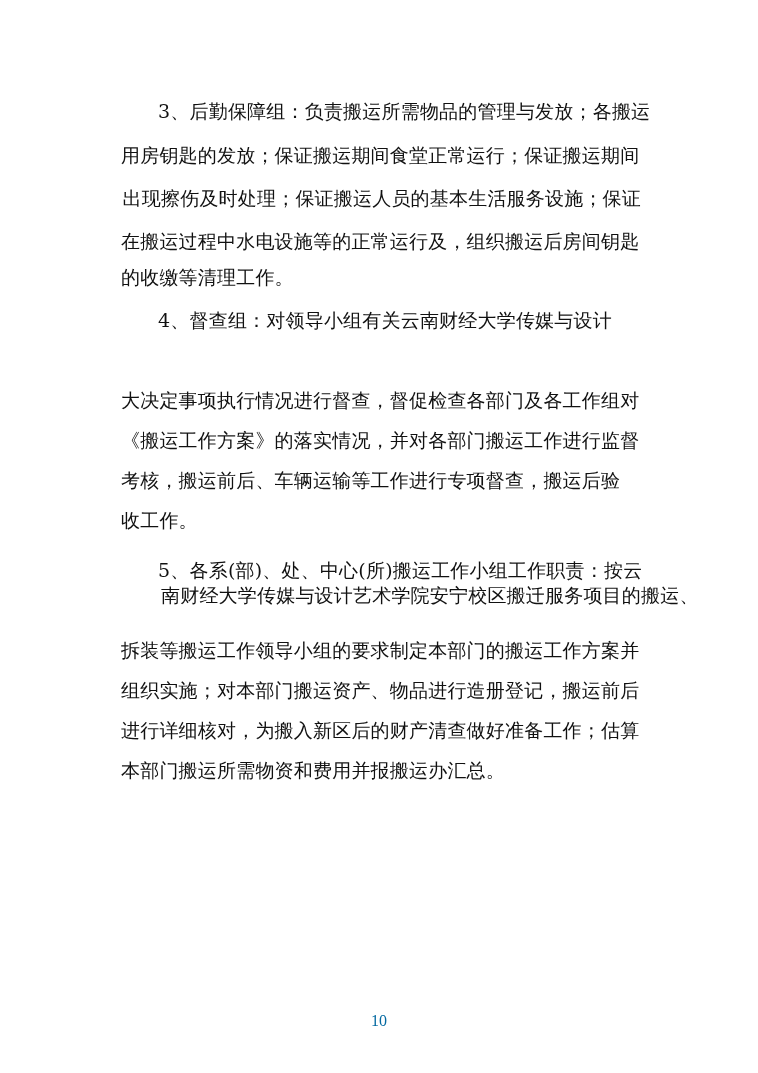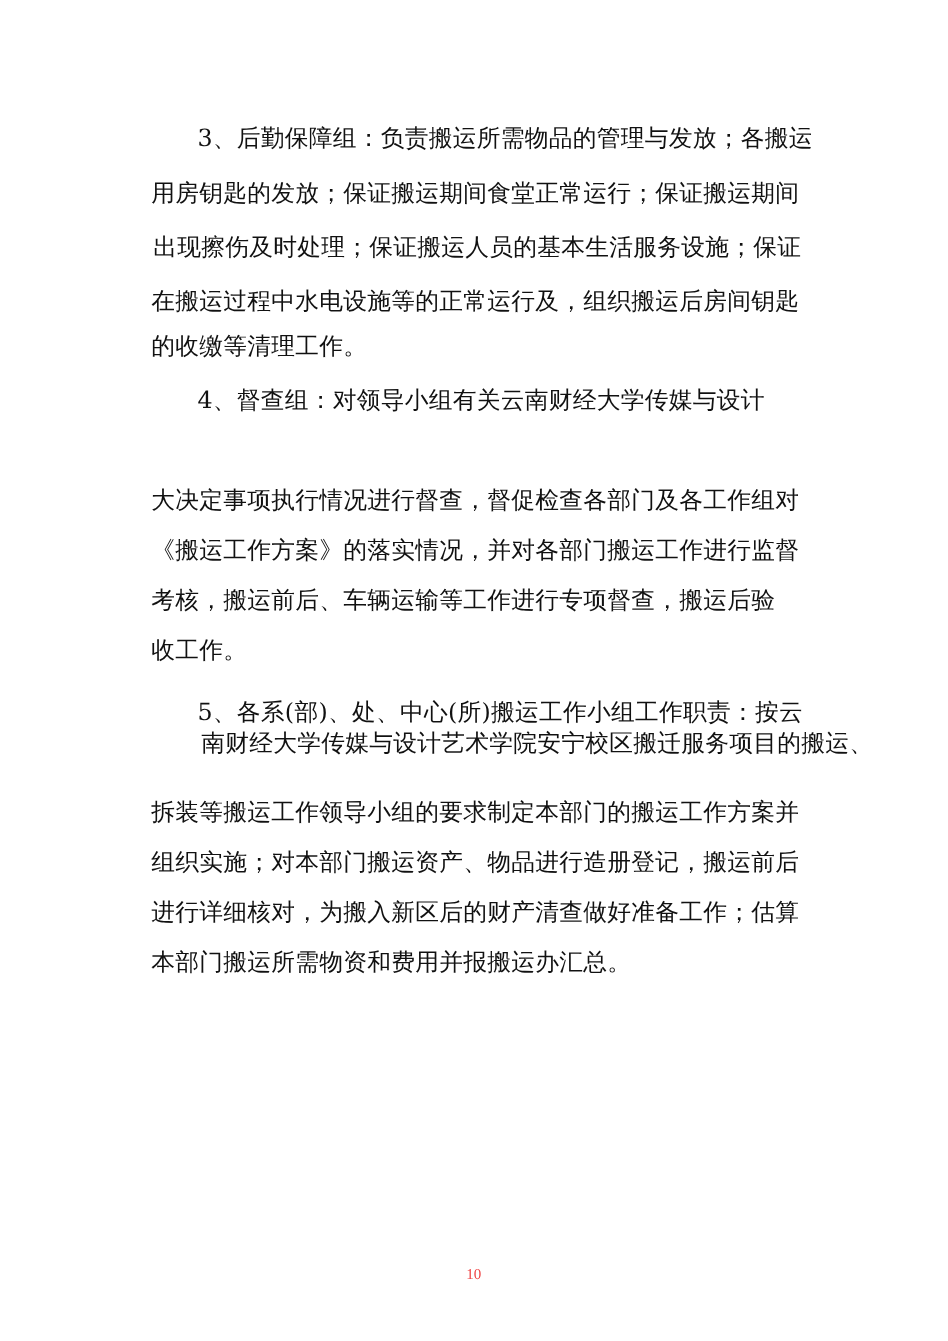--- a/index.html
+++ b/index.html
@@ -17,22 +17,22 @@
     white-space: nowrap;
     letter-spacing: 0.2px;
   }
   .indent { left: 158px; }
   .page-number {
     position: absolute;
     left: 0; width: 758px;
     top: 1012px;
     text-align: center;
     font-family: "Liberation Serif", "DejaVu Serif", serif;
-    font-size: 12px;
-    color: #ef4444;
+    font-size: 16px;
+    color: #0369a1;
   }
 </style>
 </head>
 <body>
 
 <div class="page">
   <div class="line indent" style="top:98px;">3、后勤保障组：负责搬运所需物品的管理与发放；各搬运</div>
   <div class="line" style="top:142px;">用房钥匙的发放；保证搬运期间食堂正常运行；保证搬运期间</div>
   <div class="line" style="top:185px;text-align:right;">出现擦伤及时处理；保证搬运人员的基本生活服务设施；保证</div>
   <div class="line" style="top:228px;">在搬运过程中水电设施等的正常运行及，组织搬运后房间钥匙</div>

